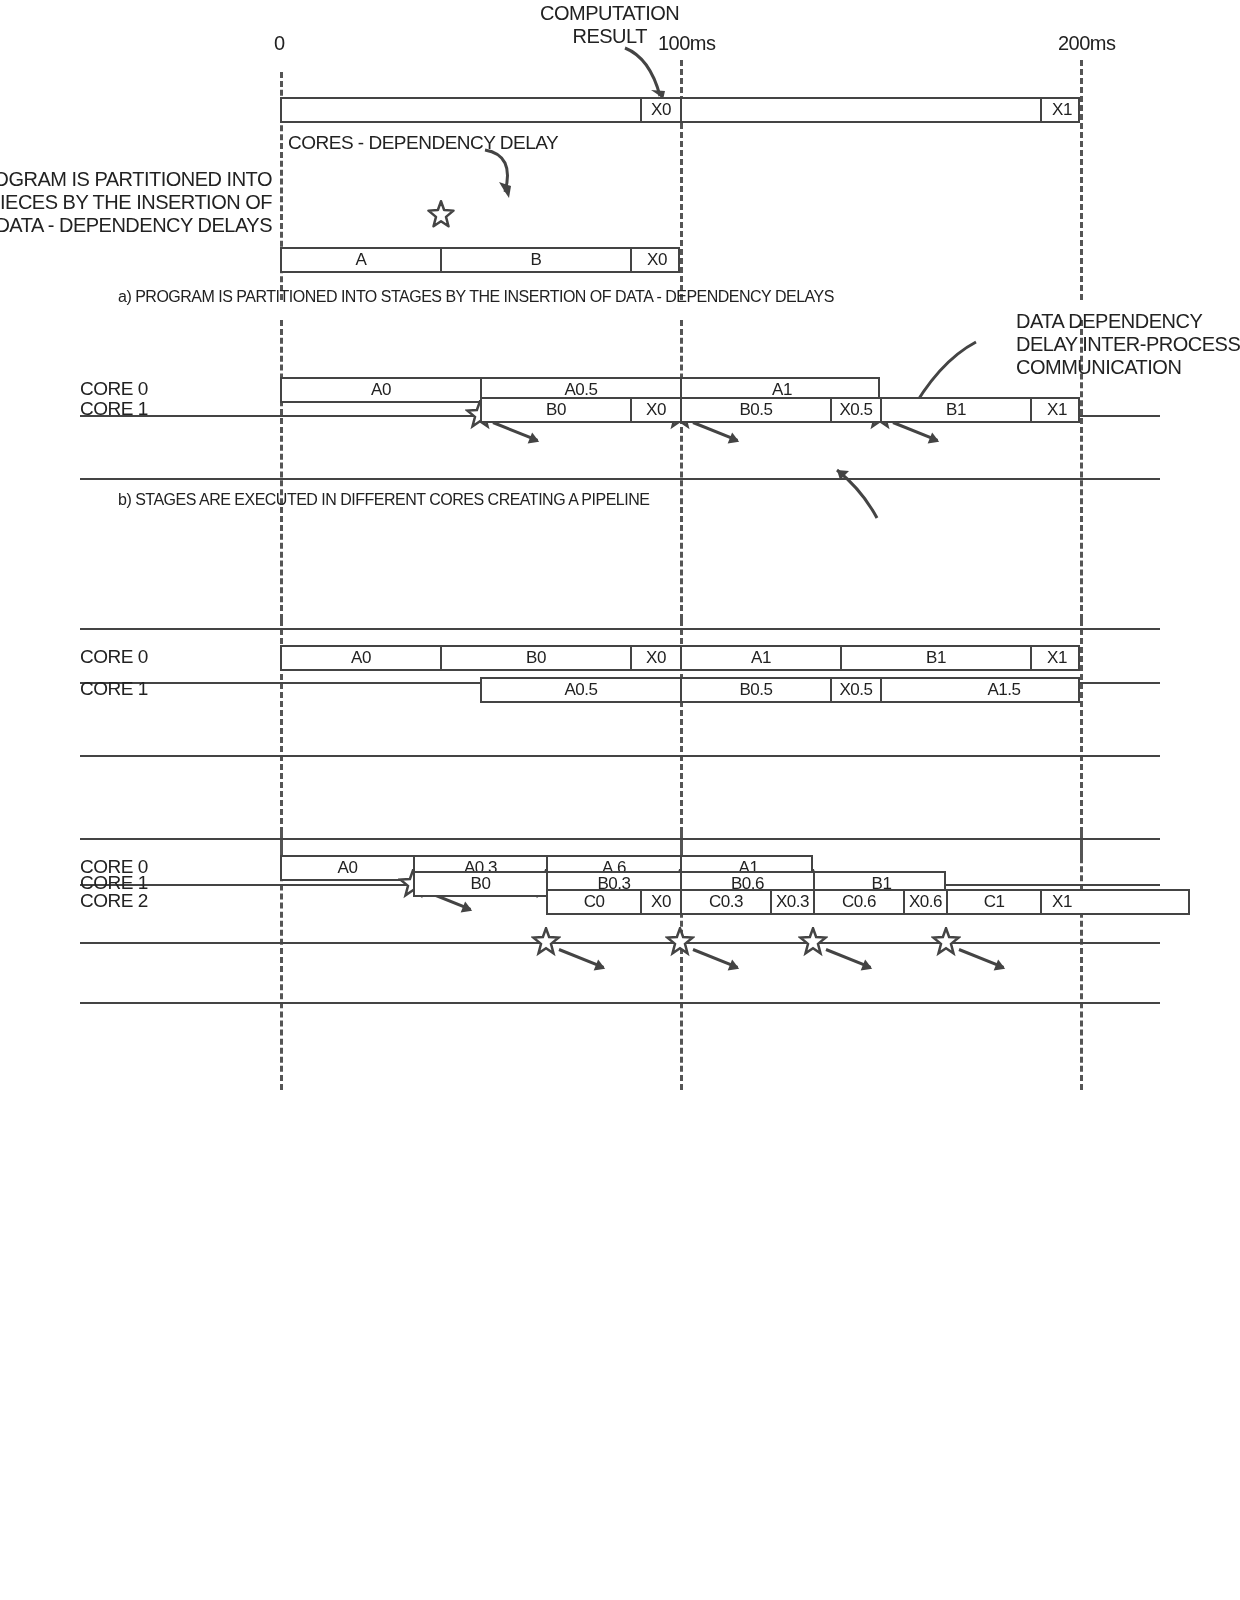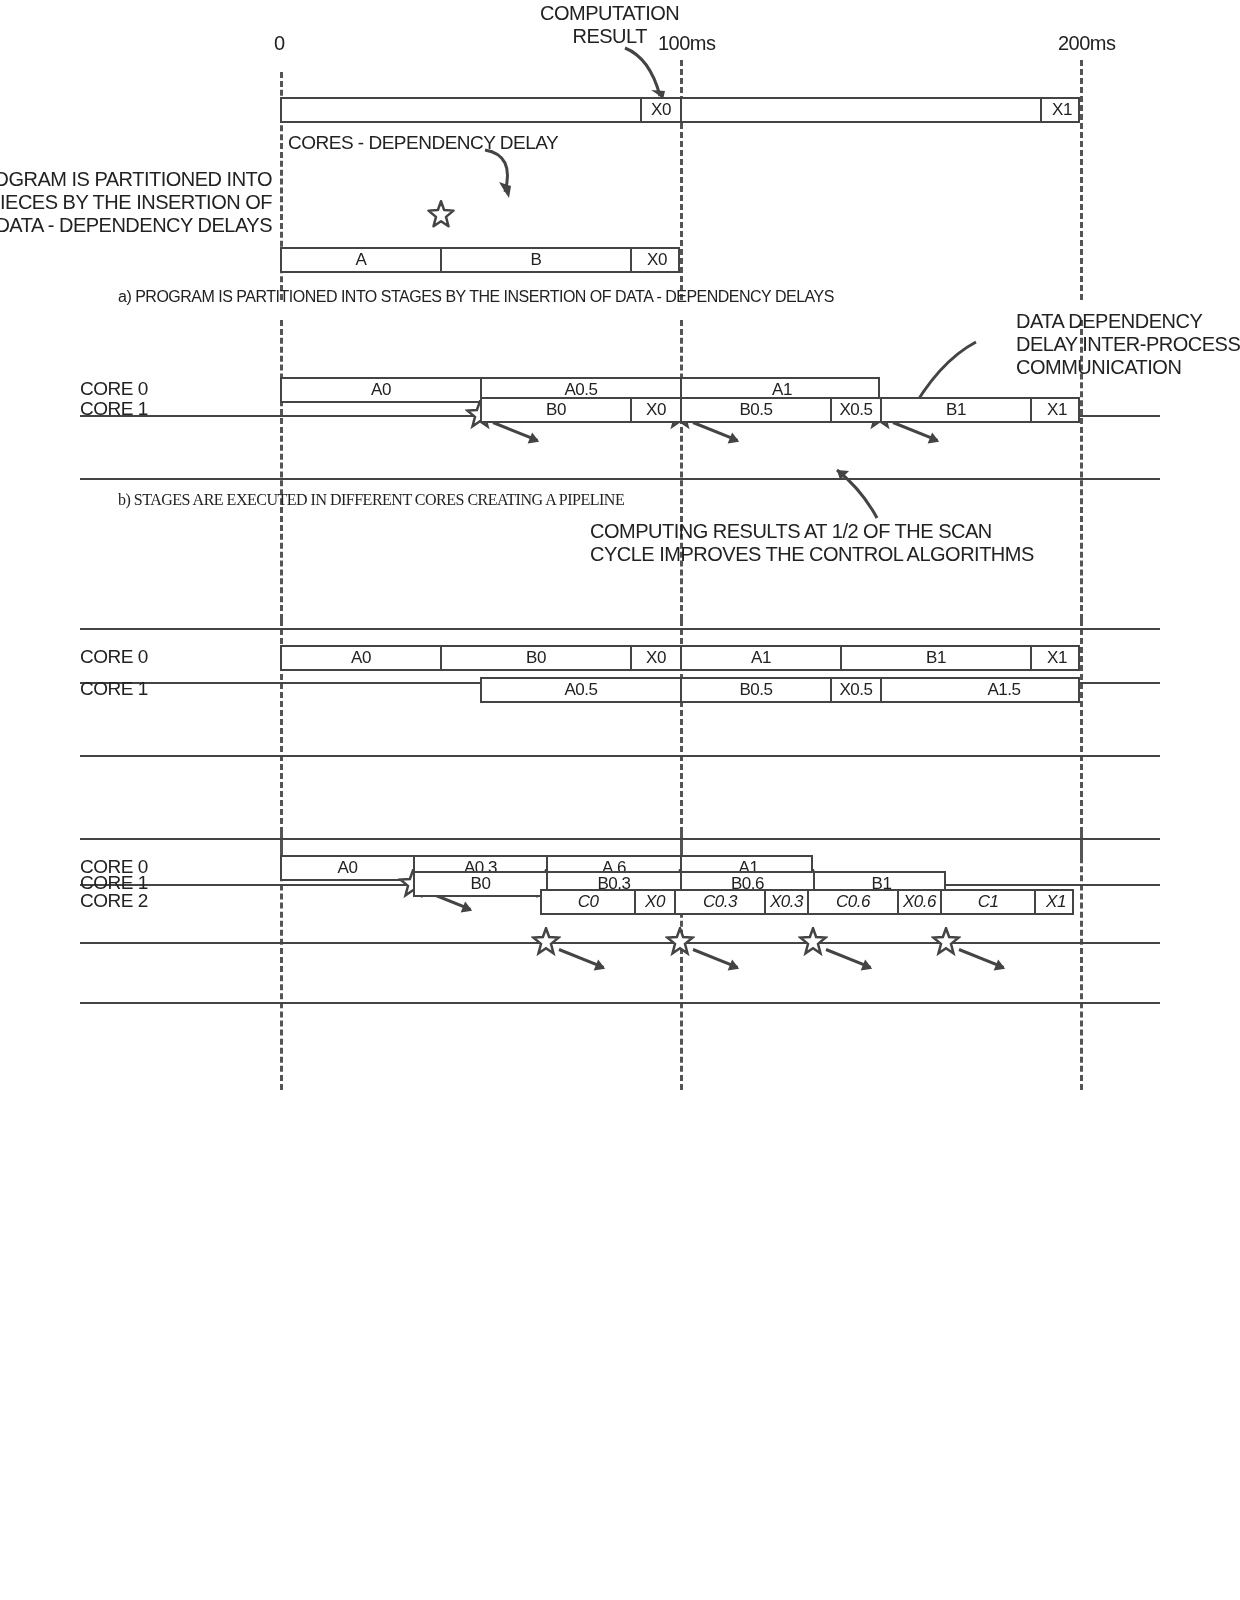--- a/index.html
+++ b/index.html
@@ -214,30 +214,28 @@
           <div class="seg" style="left:400px;width:150px;"><span>B1</span></div>
           <div class="seg" style="left:550px;width:50px;"><span>X1</span></div>
         </div>
       </div>
     </div>
   </div>
   <div class="chartcol" style="top:158px;">
         <div class="hline" style="top:0; left:-200px; right:-60px;"></div>
       </div>
 
-  <div class="caption" style="position:absolute; top:165px; left:30px;font-family:Liberation Serif, serif;">b) STAGES ARE EXECUTED IN DIFFERENT CORES CREATING A PIPELINE</div>
+  <div class="caption" style="position:absolute; top:165px; left:30px;">b) STAGES ARE EXECUTED IN DIFFERENT CORES CREATING A PIPELINE</div>
 
   <div class="leader" style="left:752px; top:150px;">
     <svg width="60" height="60">
           <path d="M45 48 Q 30 20 5 0" stroke="#444" stroke-width="3" fill="none"></path>
           <path d="M5 0 l12 1 l-9 9 z" fill="#444"></path>
         </svg>
   </div>
-  <div class="note" style="left:510px; top:200px; white-space:pre;">COMPUTING RESULTS AT 1/2 OF THE SCAN
-CYCLE IMPROVES THE CONTROL ALGORITHMS</div>
 </div>
 
 <div style="position:relative; height:240px;">
   <div class="chartcol" style="top:0; height:240px;">
     <div class="vdash" style="left:0;"></div>
     <div class="vdash" style="left:400px;"></div>
     <div class="vdash" style="left:800px;"></div>
   </div>
 
   <div class="chartcol" style="top:8px;">
@@ -373,21 +371,21 @@
             <path d="M12 1 L14.5 8 L22 8.5 L16 13.5 L18 21 L12 17 L6 21 L8 13.5 L2 8.5 L9.5 8 Z" fill="#fff" stroke="#444" stroke-width="2"></path>
           </svg>
         </div>
     <div class="arrowdiag" style="left:679px; top:6px;"></div>
   </div>
 
   <div style="position:relative; top:52px;">
     <div class="core-label">CORE 2</div>
     <div class="chartcol">
       <div class="row">
-        <div class="bar" style="left:260px; width:534px;font-style:italic;">
+        <div class="bar" style="left:266px; width:644px;">
           <div class="seg" style="left:0;width:94px;"><span>C0</span></div>
           <div class="seg" style="left:94px;width:40px;"><span>X0</span></div>
           <div class="seg" style="left:134px;width:90px;"><span>C0.3</span></div>
           <div class="seg" style="left:224px;width:43px;"><span>X0.3</span></div>
           <div class="seg" style="left:267px;width:90px;"><span>C0.6</span></div>
           <div class="seg" style="left:357px;width:43px;"><span>X0.6</span></div>
           <div class="seg" style="left:400px;width:94px;"><span>C1</span></div>
           <div class="seg" style="left:494px;width:40px;"><span>X1</span></div>
         </div>
       </div>

